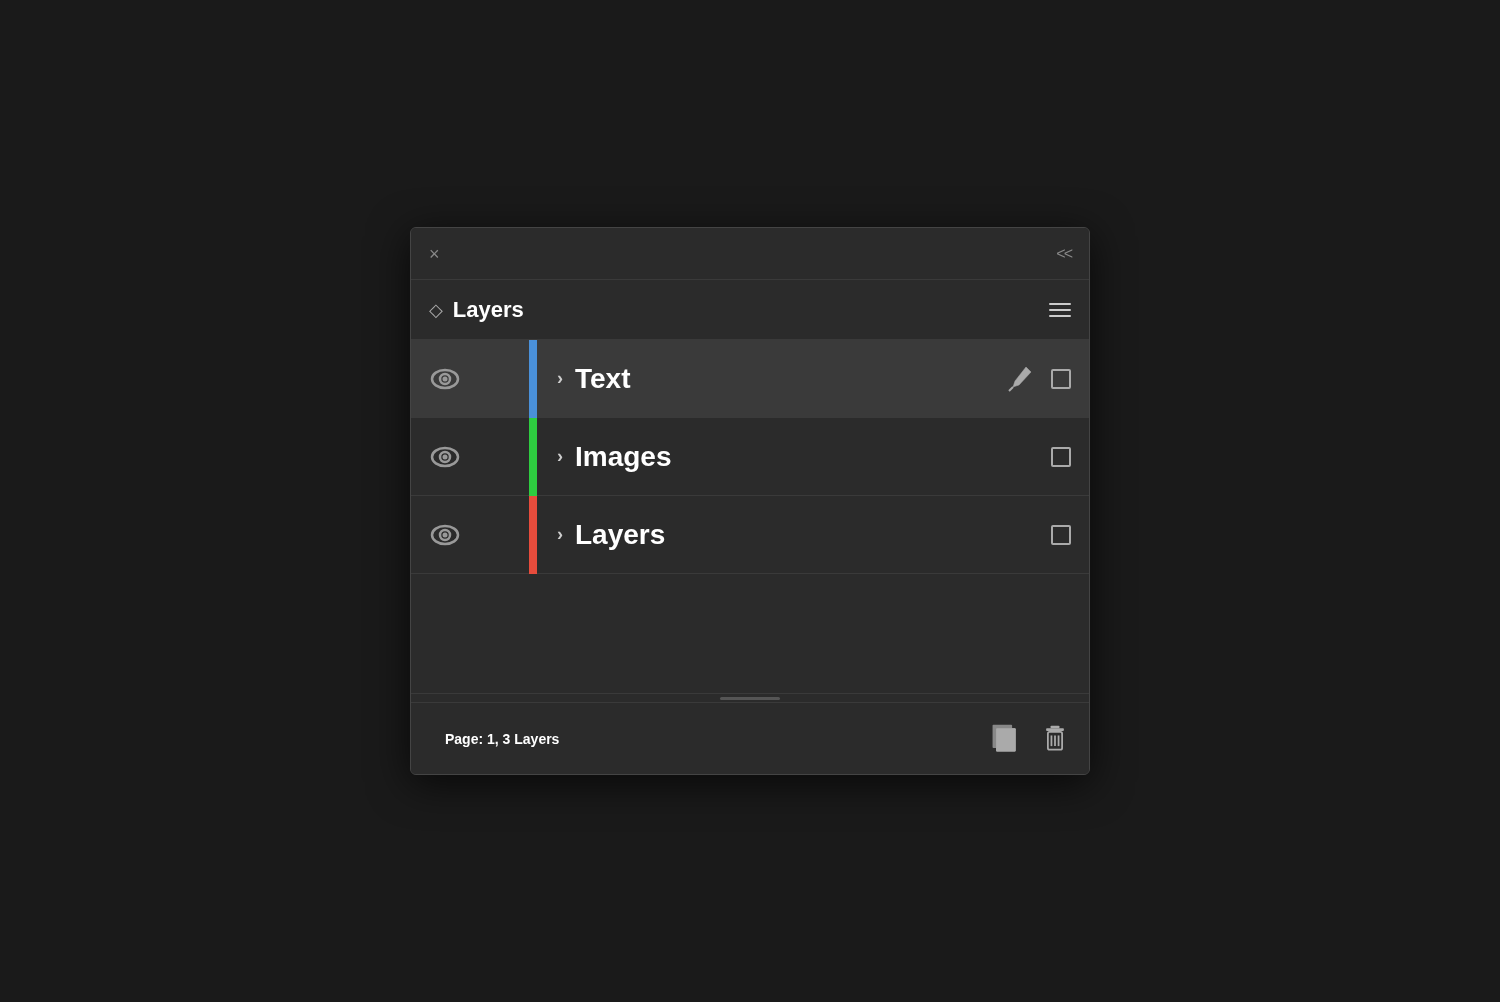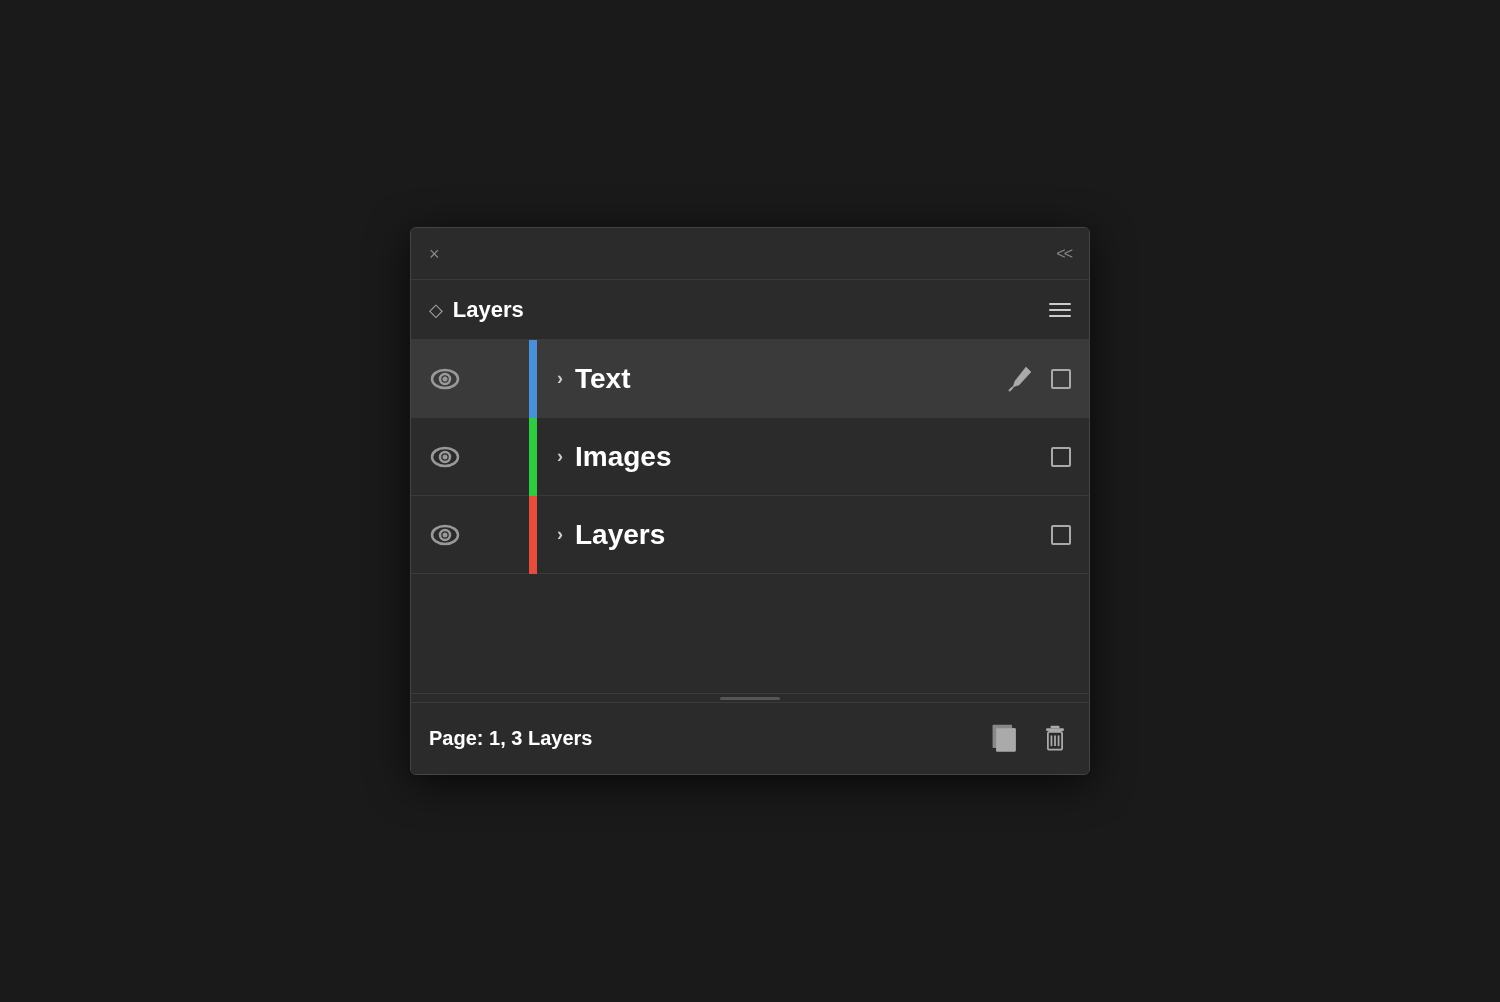--- a/index.html
+++ b/index.html
@@ -185,22 +185,23 @@
       align-items: center;
       justify-content: space-between;
       padding: 0 18px;
       height: 72px;
       background: #2b2b2b;
       border-top: 1px solid #3a3a3a;
     }
 
     .footer-label {
       color: #ffffff;
-      font-size: 20px;
+      font-size: 14px;
       font-weight: 700;
+      margin-left: 16px;
     }
 
     .footer-actions {
       display: flex;
       align-items: center;
       gap: 18px;
     }
 
     
     .scroll-hint {

